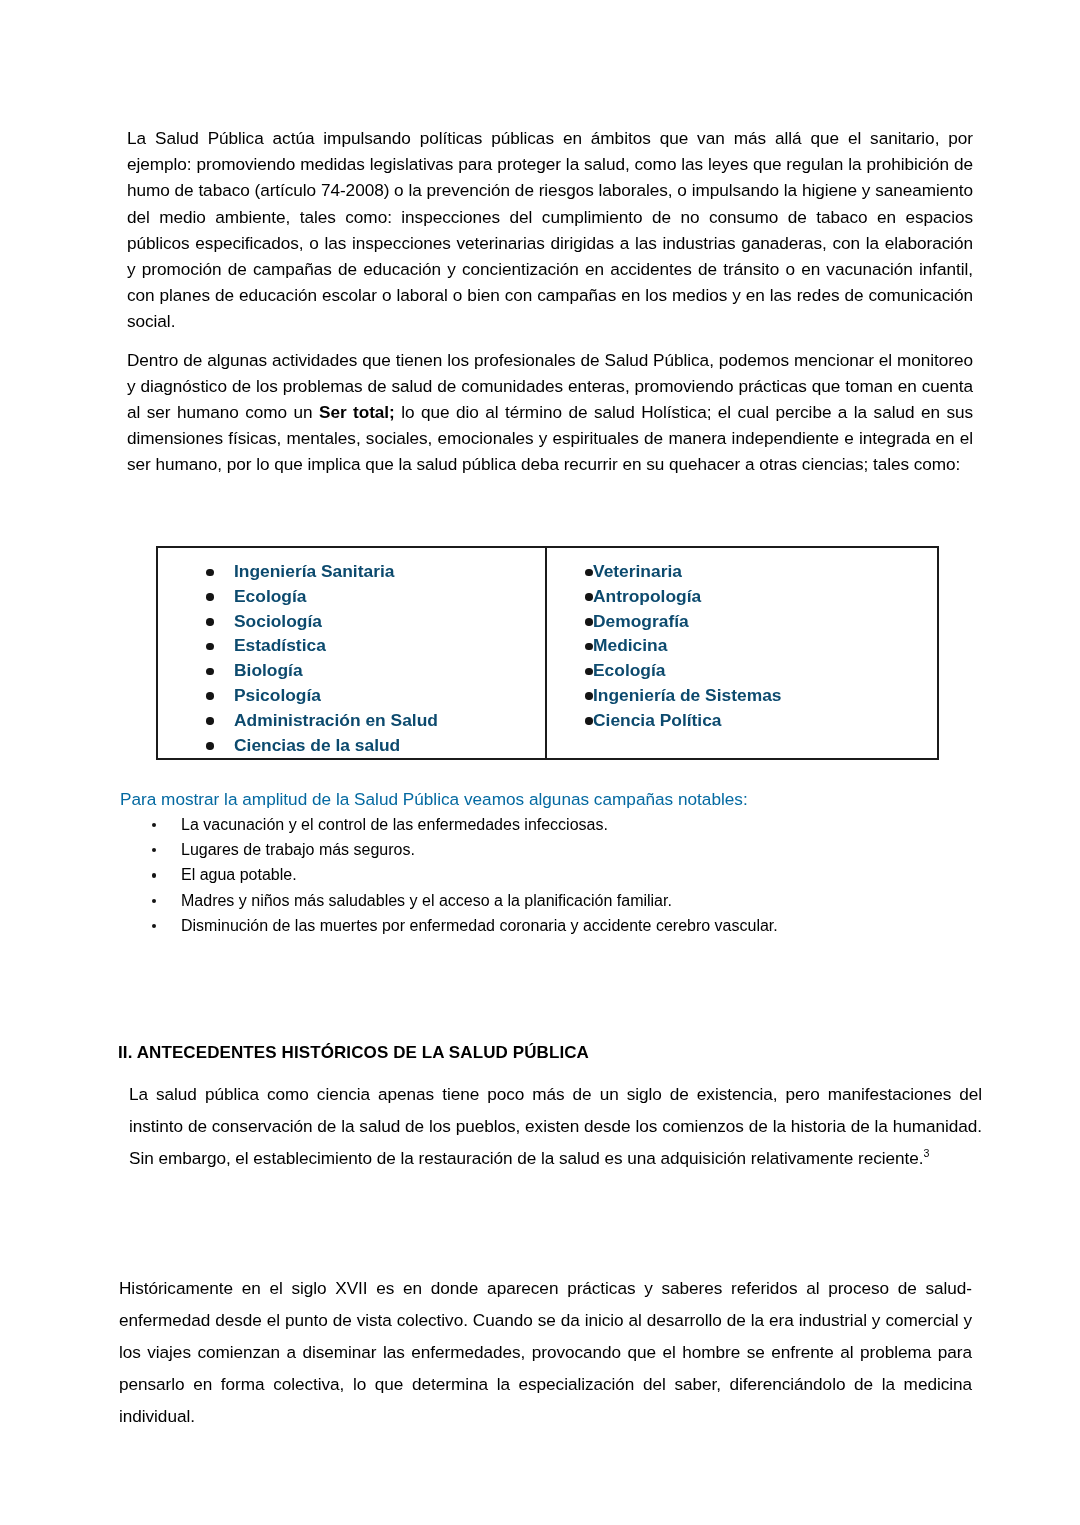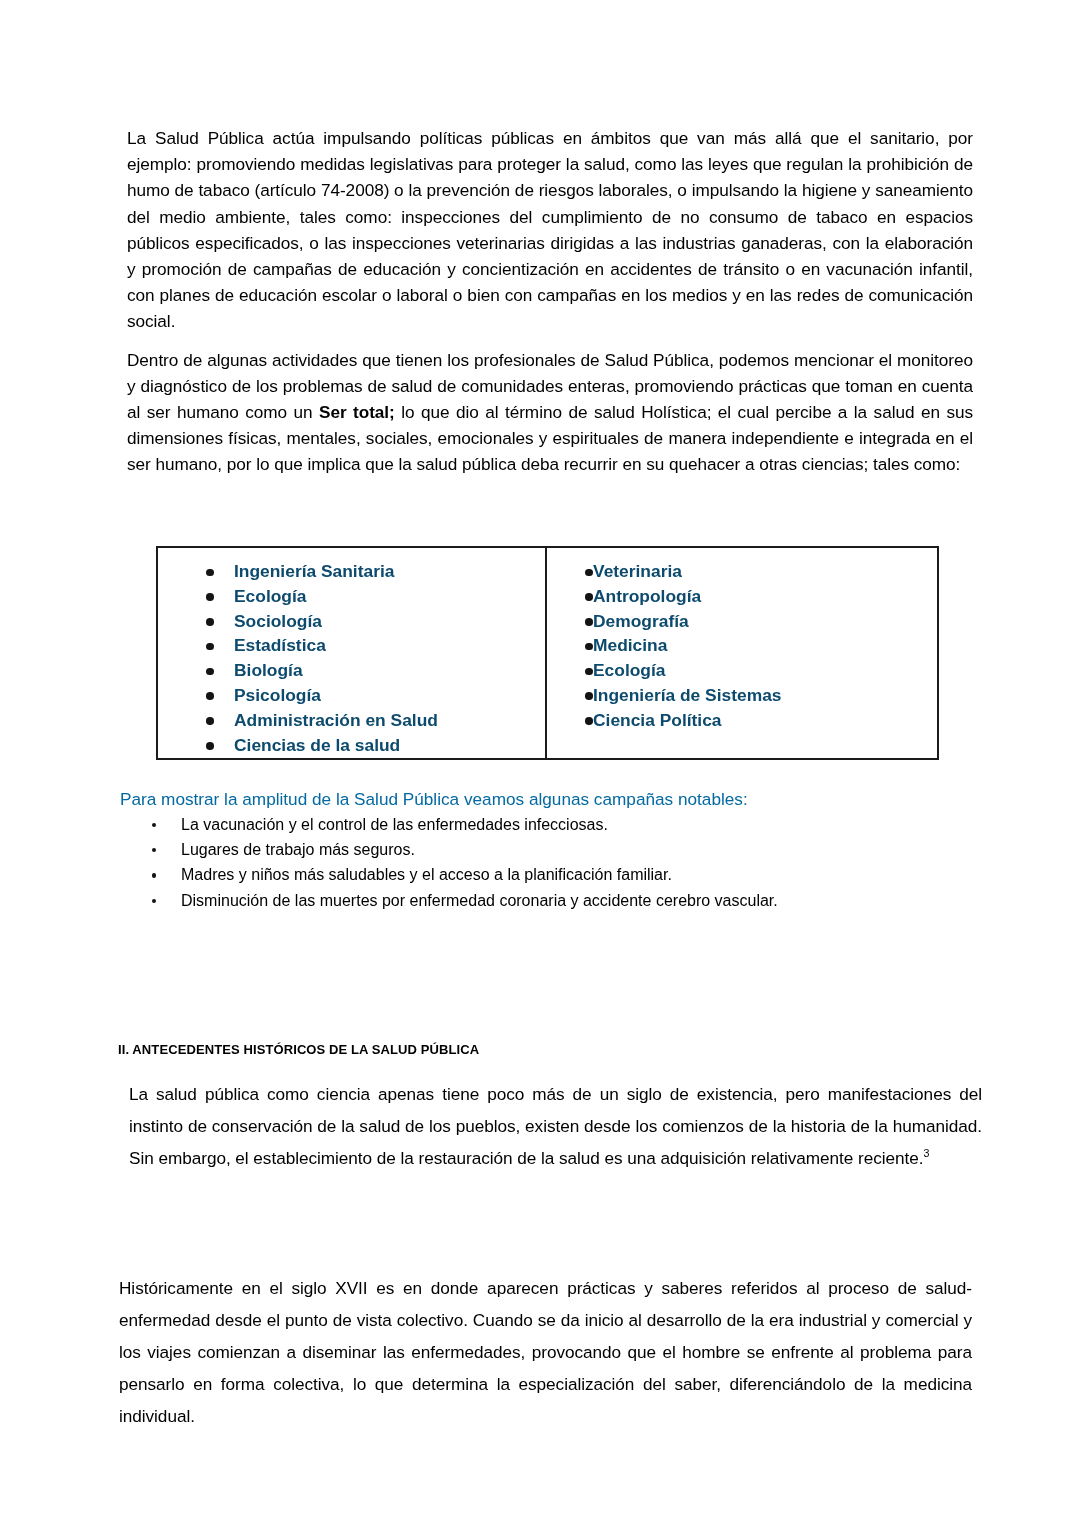--- a/index.html
+++ b/index.html
@@ -137,21 +137,21 @@
     height: 4.2px;
     border-radius: 50%;
     background: #141414;
   }
 
   
   .section-heading {
     position: absolute;
     left: 118px;
     top: 1027px;
-    font-size: 13px;
+    font-size: 17px;
     line-height: 24px;
     font-weight: bold;
     color: #000;
     letter-spacing: 0.1px;
   }
 
   
   .lower-1 {
     position: absolute;
     left: 129px;
@@ -208,20 +208,21 @@
       </tr>
     </tbody>
       </table>
   </div>
 
   <div class="campaigns">
     <p class="lead">Para mostrar la amplitud de la Salud Pública veamos algunas campañas notables:</p>
     <ul class="campaign-list">
       <li>La vacunación y el control de las enfermedades infecciosas.</li>
       <li>Lugares de trabajo más seguros.</li>
+      <li>El agua potable.</li>
       <li>Madres y niños más saludables y el acceso a la planificación familiar.</li>
       <li>Disminución de las muertes por enfermedad coronaria y accidente cerebro vascular.</li>
     </ul>
   </div>
 
   <h2 class="section-heading">II. ANTECEDENTES HISTÓRICOS DE LA SALUD PÚBLICA</h2>
 
   <div class="lower-1">
     <p class="para loose"><span>La salud pública como ciencia apenas tiene poco más de un siglo de existencia, pero manifestaciones del instinto de conservación de la salud de los pueblos, existen desde los comienzos de la historia de la humanidad. Sin embargo, el establecimiento de la restauración de la salud es una adquisición relativamente reciente.</span><sup>3</sup></p>
   </div>

